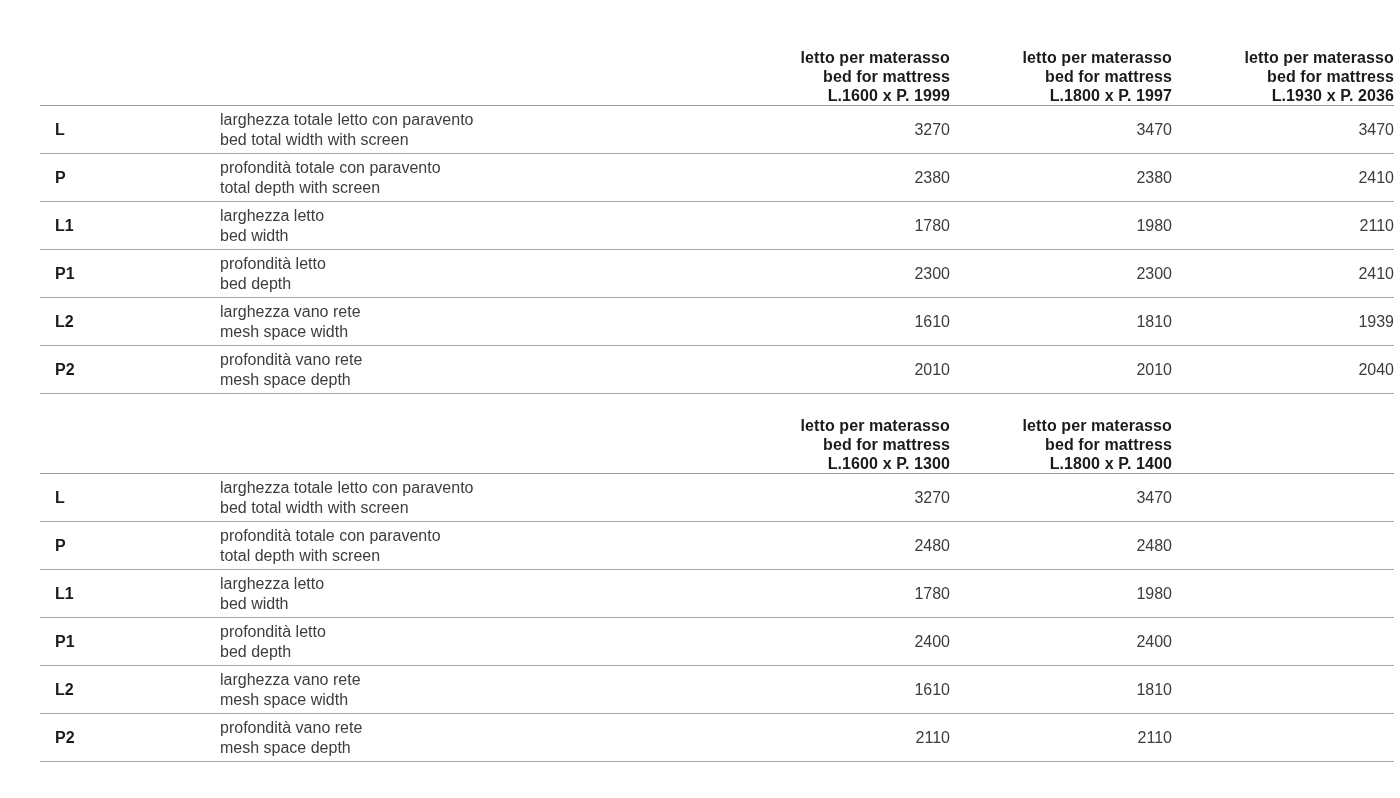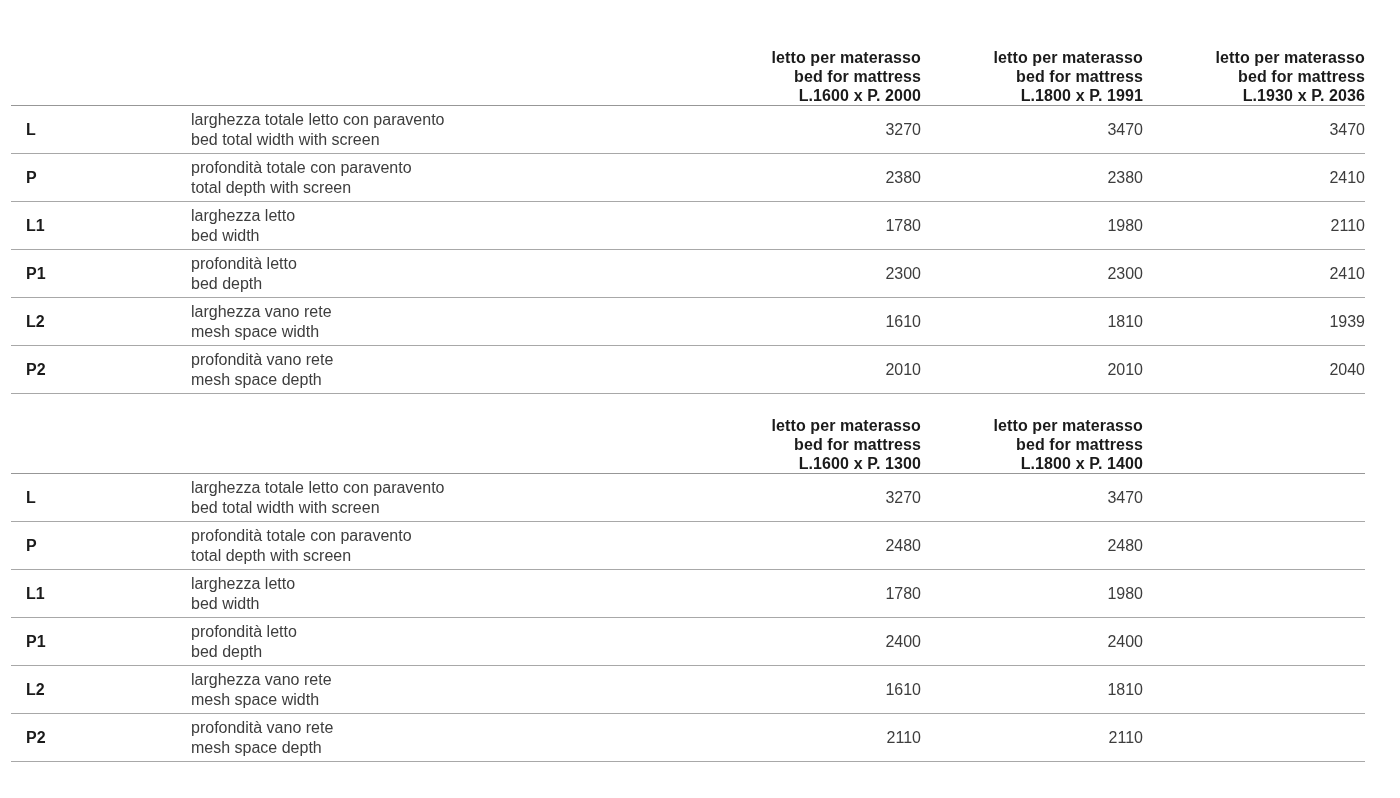--- a/index.html
+++ b/index.html
@@ -3,21 +3,21 @@
 <meta charset="utf-8">
 <style>
   * { box-sizing: border-box; margin: 0; padding: 0; }
   html, body {
     width: 1400px; height: 798px;
     background: #ffffff;
     font-family: "Liberation Sans", sans-serif;
     color: #3d3d3d;
     overflow: hidden;
   }
-  .sheet { padding-left: 11px; }
+  .sheet { padding-left: 40px; }
   .spec-table { width: 1354px; }
   .spec-table.t1 { padding-top: 48px; }
   .spec-table.t2 { padding-top: 22px; }
 
   .header-row {
     display: grid;
     grid-template-columns: 180px 505px 225px 222px 222px;
     border-bottom: 1px solid #979797;
   }
   .hcell {
@@ -51,26 +51,26 @@
 </head>
 <body>
 
 <div class="sheet">
 
   <section class="spec-table t1">
     <div class="header-row">
       <div class="hcell c3">
         <div>letto per materasso</div>
         <div>bed for mattress</div>
-        <div>L.1600 x P. 2000</div>
+        <div>L.1600 x P. 1999</div>
       </div>
       <div class="hcell c4">
         <div>letto per materasso</div>
         <div>bed for mattress</div>
-        <div>L.1800 x P. 1991</div>
+        <div>L.1800 x P. 1997</div>
       </div>
       <div class="hcell c5">
         <div>letto per materasso</div>
         <div>bed for mattress</div>
         <div>L.1930 x P. 2036</div>
       </div>
     </div>
 
     <div class="row">
       <div class="cell code">L</div>

